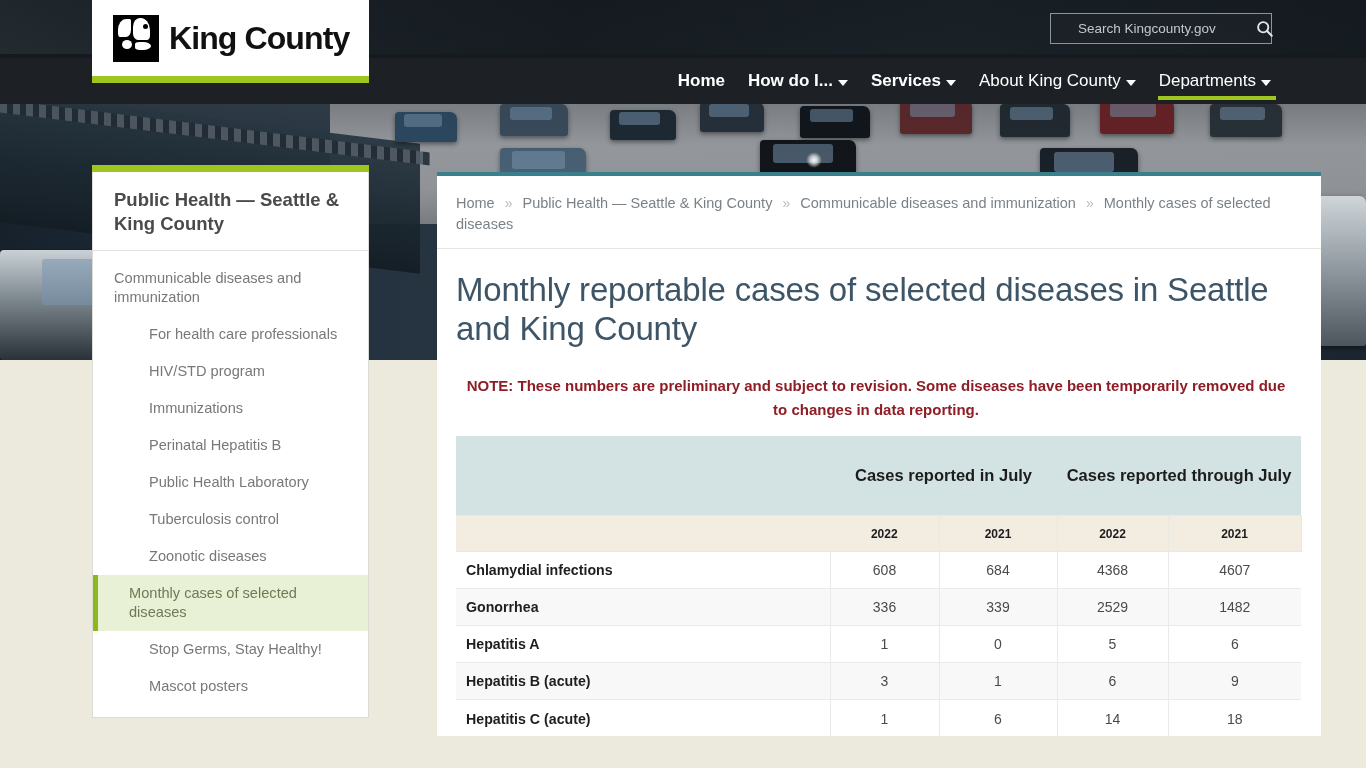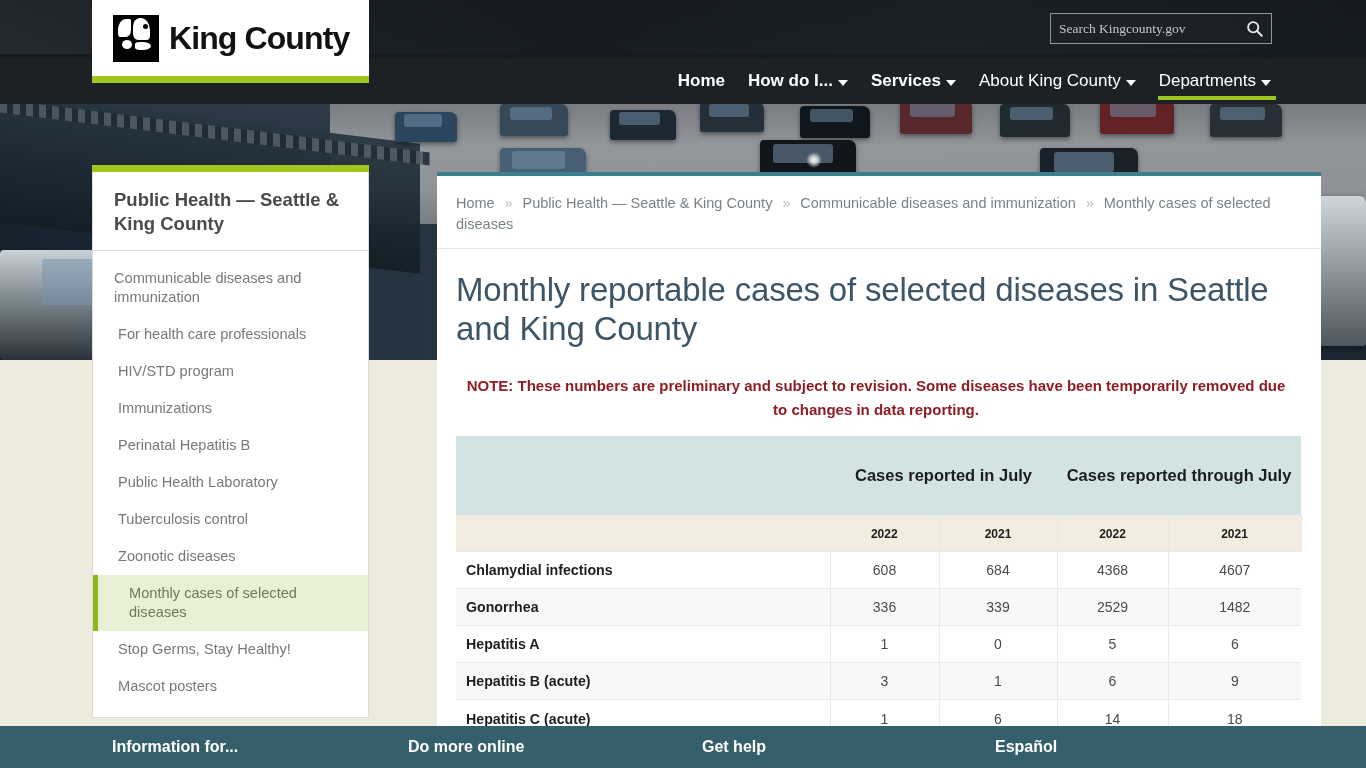--- a/index.html
+++ b/index.html
@@ -103,21 +103,22 @@
     font-family: "Liberation Sans", sans-serif;
   }
   .search-wrap {
     position: absolute; right: 94px; top: 13px; width: 222px; height: 31px;
     border: 1px solid #8d949a; background: rgba(30,36,42,.62);
     display: flex; align-items: center;
   }
   .search-input {
     border: 0; background: transparent; outline: none; color: #d6dade;
     font-size: 13.5px; padding: 0 8px; width: 186px; height: 29px;
-    font-family: Liberation Serif, serif;
+    font-family: Liberation Sans, sans-serif;
+    margin-left: 19px;
   }
   .search-input::placeholder { color: #c3c8cc; opacity: 1; }
   .search-btn {
     width: 34px; height: 29px; background: transparent; border: 0; cursor: pointer;
     display: flex; align-items: center; justify-content: center;
   }
   .nav-items {
     position: absolute; right: 94px; top: 58px; height: 46px;
     display: flex; align-items: center; gap: 21px;
   }
@@ -146,21 +147,21 @@
   .sidebar-title {
     padding: 16px 20px 15px 21px;
     font-size: 18.5px; font-weight: bold; color: #4a4a48; line-height: 1.28;
     border-bottom: 1px solid #e2e2dc;
   }
   .side-list { list-style: none; padding: 9px 0 12px 0; }
   .side-item {
     display: block; color: #77787a; font-size: 14.6px; line-height: 1.3;
     padding: 9px 16px 9px 21px; text-decoration: none;
   }
-  .side-item.sub { padding-left: 25px; }
+  .side-item.sub { padding-left: 56px; }
   .side-item.active {
     background: #e8f0d6; border-left: 5px solid #8cb81c; padding-left: 31px; color: #6f7a55;
   }
 
   
   .content {
     position: absolute; left: 389px; top: 172px; width: 884px; height: 564px;
     background: #fff; border-top: 4px solid #3a7f8c; overflow: hidden; margin-left: 48px;
   }
   .breadcrumb {
@@ -388,20 +389,14 @@
             <td>1</td>
             <td>6</td>
             <td>14</td>
             <td>18</td>
           </tr>
         </tbody>
       </table>
     </div>
   </main>
 
-  <div class="footer">
-    <a href="#" style="left:112px;">Information for...</a>
-    <a href="#" style="left:408px;">Do more online</a>
-    <a href="#" style="left:702px;">Get help</a>
-    <a href="#" style="left:995px;">Español</a>
-  </div>
 
 </div>
 
 </body></html>

